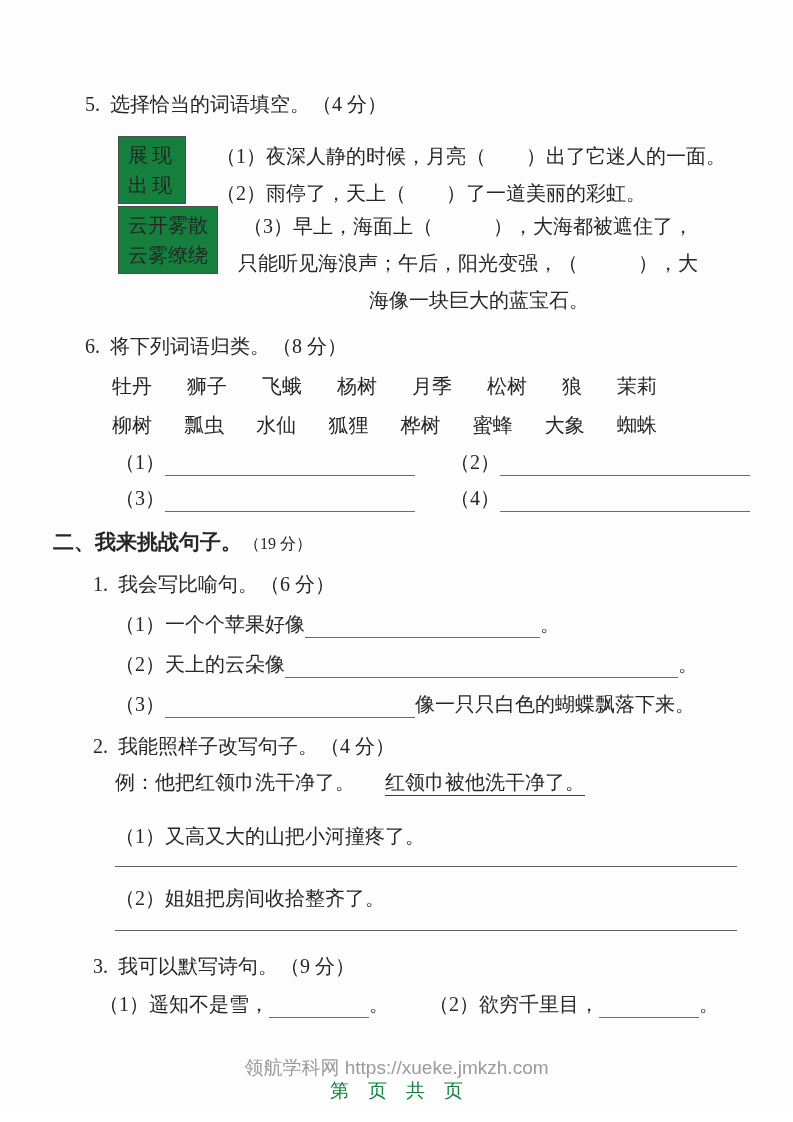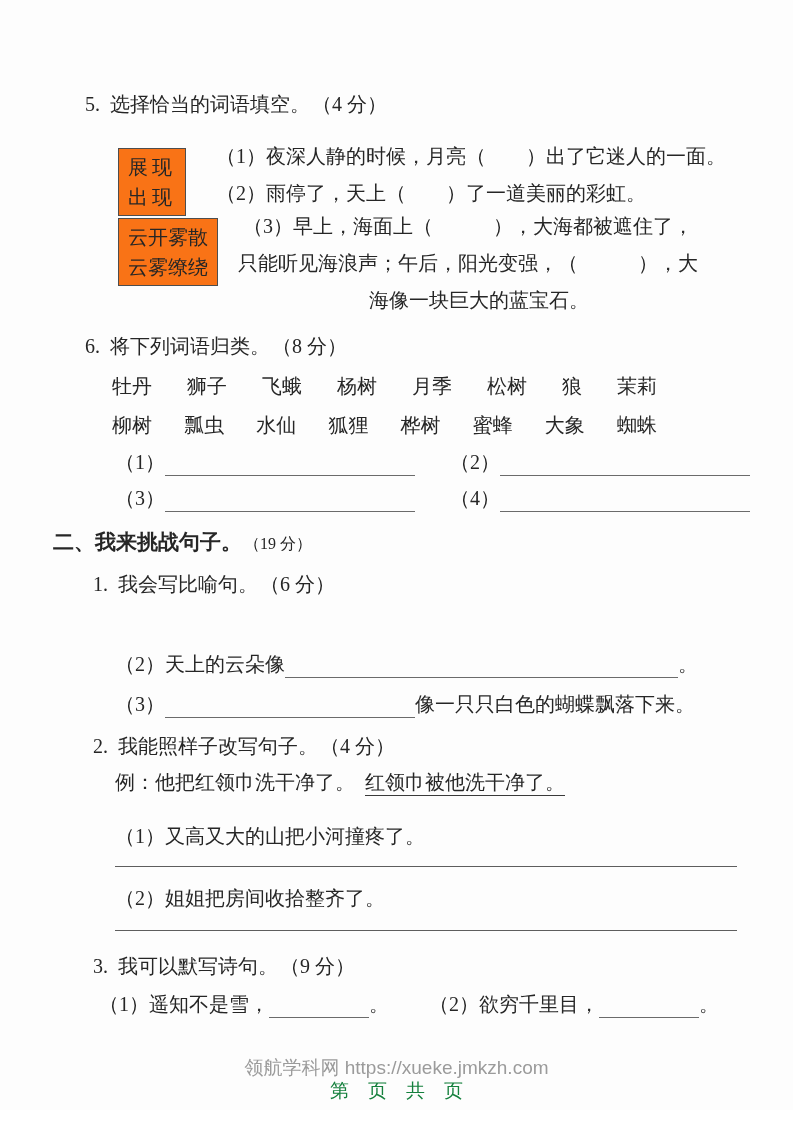--- a/index.html
+++ b/index.html
@@ -19,41 +19,40 @@
   .blank{
     display:inline-block;
     height:1.1em;
     border-bottom:1.5px solid #6b6b6b;
     vertical-align:bottom;
   }
   .bw100{width:100px;} .bw235{width:235px;} .bw250{width:250px;} .bw395{width:393px;}
   .wordbox{
     display:inline-block;
     border:1.5px solid #4e4e4e;
-    background:#f97316;
+    background:#15803d;
     text-align:left;
     padding:3px 9px;
-    margin-top:12px;
   }
   .wordbox div{line-height:30px;}
   .ls2{letter-spacing:4px;}
   .group{position:absolute;display:flex;align-items:flex-start;}
   .group .items{line-height:37px;}
   .indent22{padding-left:22px;}
   .wordrow{position:absolute;display:flex;justify-content:space-between;width:545px;line-height:28px;}
   .heading{
     font-family:"Liberation Sans","DejaVu Sans",sans-serif;
     font-weight:bold;
     font-size:21px;
   }
   .heading .pts{font-family:"Liberation Serif","DejaVu Serif",serif;font-weight:normal;font-size:16px;}
   .example-answer{
     border-bottom:1.5px solid #3a3a3a;
     padding-bottom:2px;
-    margin-left:10px;
+    margin-left:30px;
   }
   .rule-line{
     position:absolute;
     border-bottom:1.5px solid #5e5e5e;
     width:622px;height:0;
   }
   .footer-watermark{
     position:absolute;left:0;width:100%;
     text-align:center;
     color:#9b9b9b;
@@ -138,20 +137,23 @@
     <span>（4）</span><span class="blank bw250"></span>
   </div>
 
   <div class="line heading" style="left:53px;top:528px;">
     <span>二、</span><span>我来挑战句子。</span><span class="pts">（19 分）</span>
   </div>
 
   <div class="line" style="left:93px;top:570px;">
     <span class="qnum">1.</span><span>我会写比喻句。</span><span class="pts">（6 分）</span>
   </div>
+  <div class="line" style="left:115px;top:610px;">
+    <span>（1）一个个苹果好像</span><span class="blank bw235"></span><span>。</span>
+  </div>
   <div class="line" style="left:115px;top:650px;">
     <span>（2）天上的云朵像</span><span class="blank bw395"></span><span>。</span>
   </div>
   <div class="line" style="left:115px;top:690px;">
     <span>（3）</span><span class="blank bw250"></span><span>像一只只白色的蝴蝶飘落下来。</span>
   </div>
 
   <div class="line" style="left:93px;top:732px;">
     <span class="qnum">2.</span><span>我能照样子改写句子。</span><span class="pts">（4 分）</span>
   </div>

